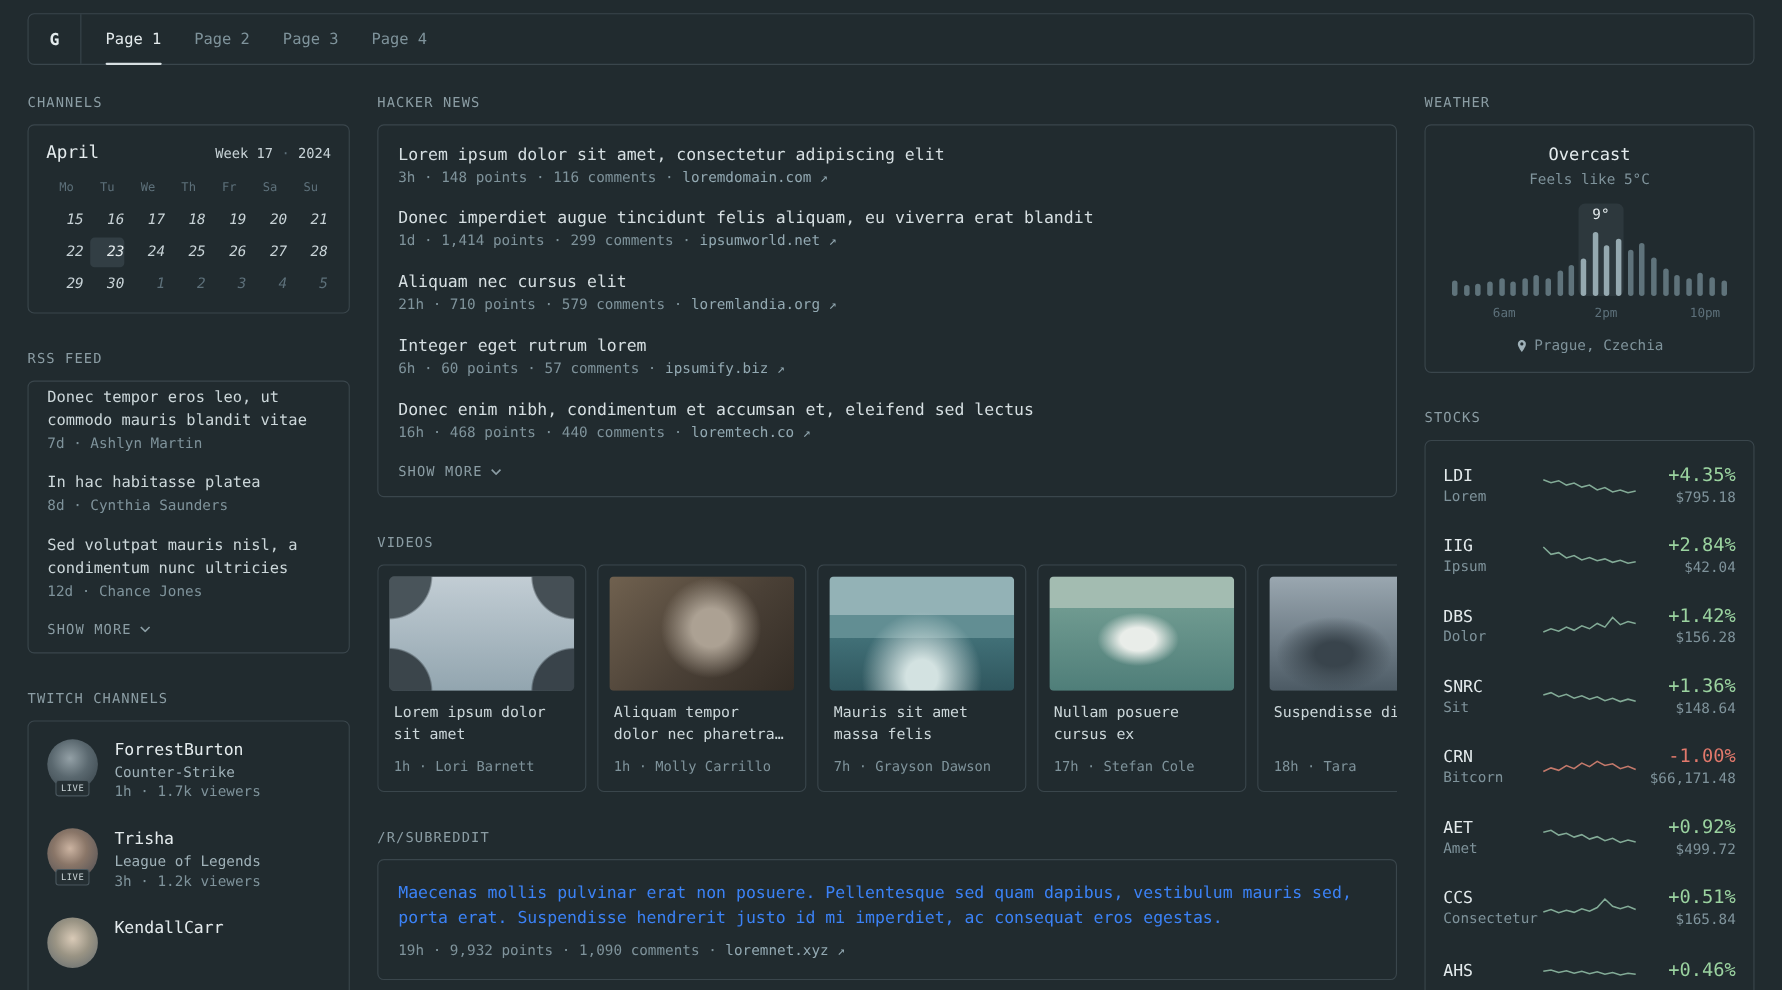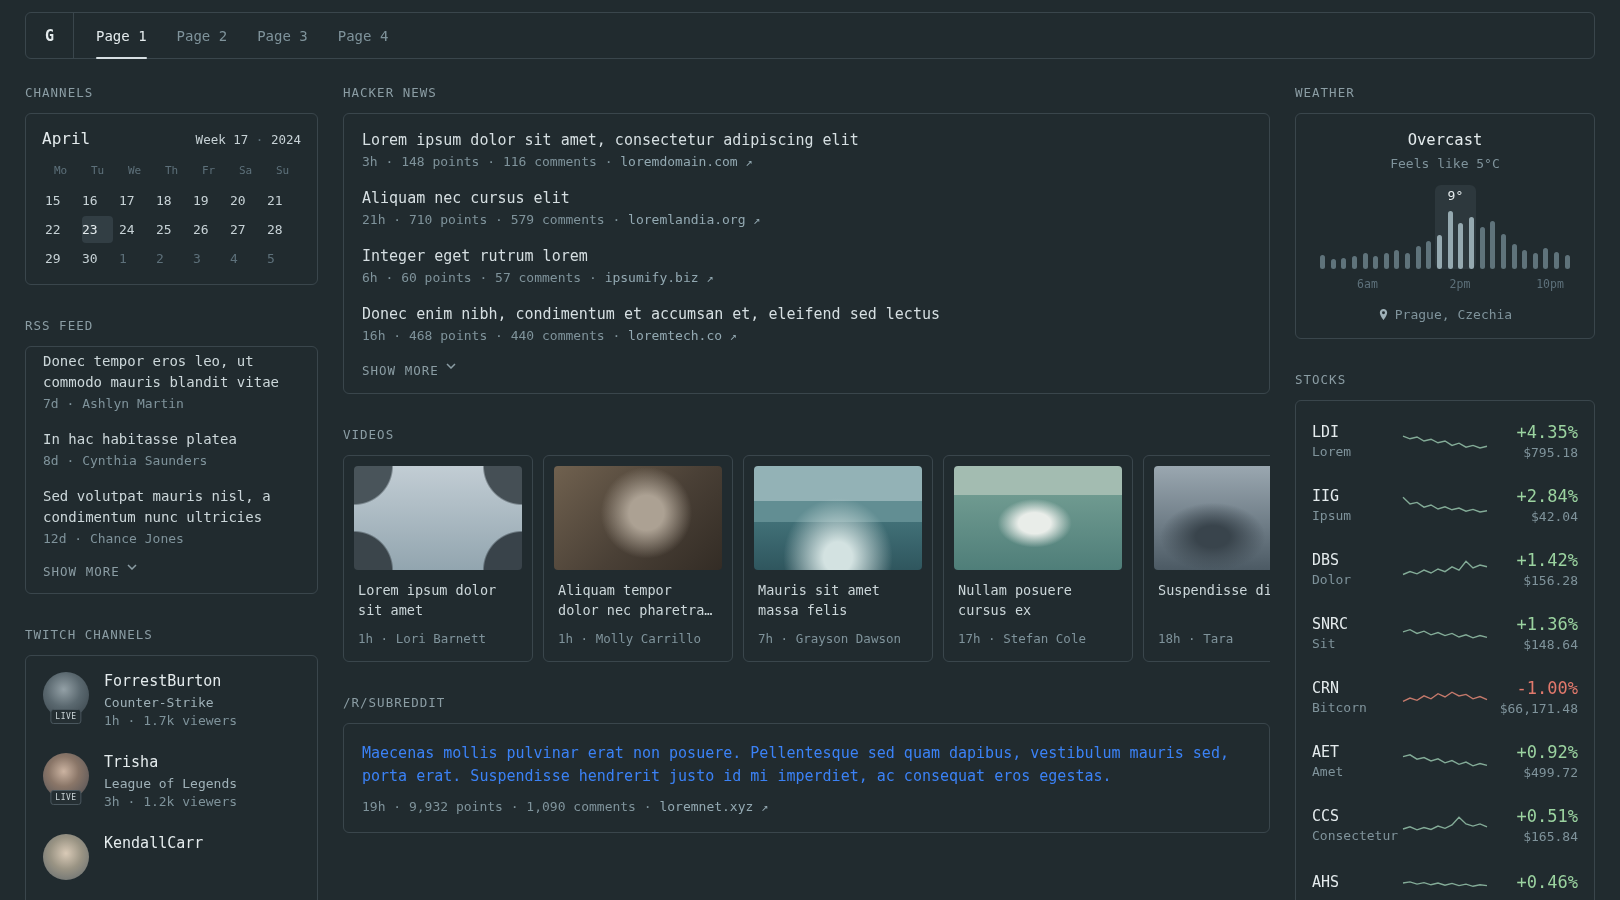--- a/index.html
+++ b/index.html
@@ -19,33 +19,33 @@
   .tabs { display:flex; align-items:stretch; padding-left:22px; gap:30px; }
   .tab { display:flex; align-items:center; position:relative; color:var(--muted,#7f939b); font-size:14px; cursor:pointer; }
   .tab.active { color:var(--bright,#e4ebed);text-align:right; }
   .tab.active::after { content:""; position:absolute; left:0; right:0; bottom:-1px; height:2px; background:var(--accent,#d7dfe2); border-radius:2px; }
 
   
   .columns { display:grid; grid-template-columns:293px minmax(0,1fr) 300px; gap:25px; margin-top:26px; }
   .widget { margin-bottom:33px; }
   .w-title { font-size:12.5px; font-weight:normal; letter-spacing:1px; color:#8b9da4; margin-bottom:13px; }
   .card { border:1px solid var(--border,#3a464c); border-radius:6px; background:transparent; }
-  .show-more { display:flex; gap:7px; font-size:12.5px; letter-spacing:1px; color:#8b9da4; cursor:pointer; }
+  .show-more { display:flex; align-items:center; gap:7px; font-size:12.5px; letter-spacing:1px; color:#8b9da4; cursor:pointer; }
   .chev { display:inline-flex; }
   .arrow { font-size:12px; }
 
   
   .calendar-card { padding:15px 16px 11px; }
   .cal-head { display:flex; justify-content:space-between; align-items:baseline; margin-bottom:13px; }
   .cal-month { color:var(--bright,#e4ebed); font-size:16px; }
   .cal-week { font-size:12.5px; color:var(--text,#c7d2d6); }
   .cal-week .cal-dot { color:var(--dim,#5d707a); }
   .cal-grid { display:grid; grid-template-columns:repeat(7,1fr); }
   .cal-weekdays span { text-align:center; font-size:11px; color:var(--dim,#5d707a); padding:3px 0 9px; }
-  .cal-day { text-align:left; font-size:13px; padding:6px 0; margin:1px 3px; color:var(--text,#c7d2d6); border-radius:4px; }
+  .cal-day { text-align:right; font-size:13px; padding:6px 0; margin:1px 3px; color:var(--text,#c7d2d6); border-radius:4px;font-style:italic; }
   .cal-day.next { color:var(--dim,#5d707a); }
   .cal-day.selected { background:#323e44; color:var(--bright,#e4ebed); }
 
   
   .rss-card { padding:4px 17px 14px; }
   .rss-item { margin-bottom:18px; }
   .rss-title { font-size:14px; line-height:1.5; color:#ccd7da; cursor:pointer; }
   .rss-meta { font-size:13px; color:var(--muted,#7f939b); margin-top:3px; }
 
   
@@ -257,20 +257,24 @@
     </section>
 
     <section class="col">
 
       <div class="widget">
         <h2 class="w-title">HACKER NEWS</h2>
         <div class="card hn-card">
           <div class="hn-item">
             <div class="hn-title">Lorem ipsum dolor sit amet, consectetur adipiscing elit</div>
             <div class="hn-meta"><span>3h · 148 points · 116 comments ·</span> <span class="hn-domain">loremdomain.com</span> <span class="arrow hn-domain">↗</span></div>
+          </div>
+          <div class="hn-item">
+            <div class="hn-title">Donec imperdiet augue tincidunt felis aliquam, eu viverra erat blandit</div>
+            <div class="hn-meta"><span>1d · 1,414 points · 299 comments ·</span> <span class="hn-domain">ipsumworld.net</span> <span class="arrow hn-domain">↗</span></div>
           </div>
           <div class="hn-item">
             <div class="hn-title">Aliquam nec cursus elit</div>
             <div class="hn-meta"><span>21h · 710 points · 579 comments ·</span> <span class="hn-domain">loremlandia.org</span> <span class="arrow hn-domain">↗</span></div>
           </div>
           <div class="hn-item">
             <div class="hn-title">Integer eget rutrum lorem</div>
             <div class="hn-meta"><span>6h · 60 points · 57 comments ·</span> <span class="hn-domain">ipsumify.biz</span> <span class="arrow hn-domain">↗</span></div>
           </div>
           <div class="hn-item">

